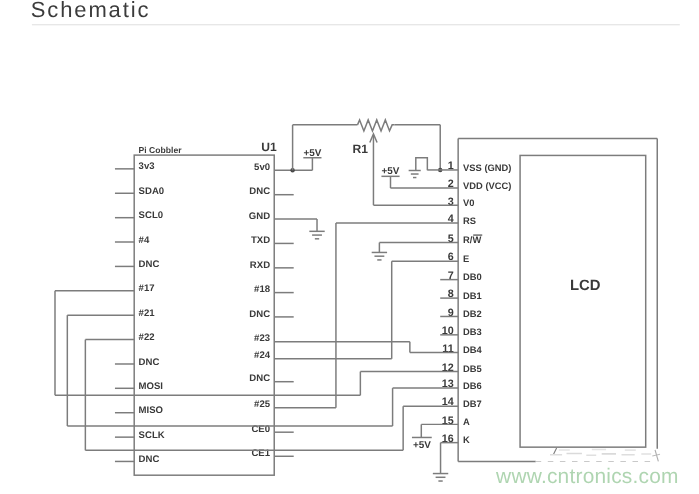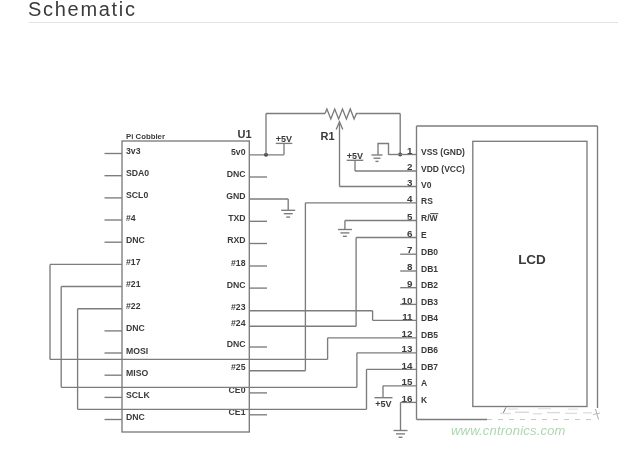--- a/index.html
+++ b/index.html
@@ -2,22 +2,22 @@
 <html><head>
 <meta charset="utf-8">
 <style>
   html,body { margin:0; padding:0; background:#ffffff; }
   #page { position:relative; width:635px; height:449px; background:#ffffff; overflow:hidden;
           font-family:"Liberation Sans", sans-serif; }
   #hd { position:absolute; left:28px; top:-2px; font-size:20px; color:#3b3b3b;
          letter-spacing:1.7px; font-weight:400; }
   #rule { position:absolute; left:29px; top:21.5px; width:589px; height:0;
            border-top:1.5px solid #e2e2e2; }
-  #wm { position:absolute; left:451px; top:423px; font-size:13px; color:#afd5b1;
-         letter-spacing:0.2px;font-style:italic; }
+  #wm { position:absolute; left:451px; top:423px; font-size:19px; color:#afd5b1;
+         letter-spacing:0.2px; }
   svg { position:absolute; left:0; top:0; }
 </style>
 </head>
 <body>
 <div id="page">
   <div id="hd">Schematic</div>
   <div id="rule"></div>
   <svg width="635" height="449" viewBox="0 0 635 449" font-family="Liberation Sans, sans-serif">
 <rect x="122.0" y="141.0" width="127.30000000000001" height="291.0" fill="none" stroke="#7c7c7c" stroke-width="1.35"></rect>
 <text x="126" y="139.0" font-size="7.8" text-anchor="start" font-weight="bold" fill="#3a3a3a">Pi Cobbler</text>

